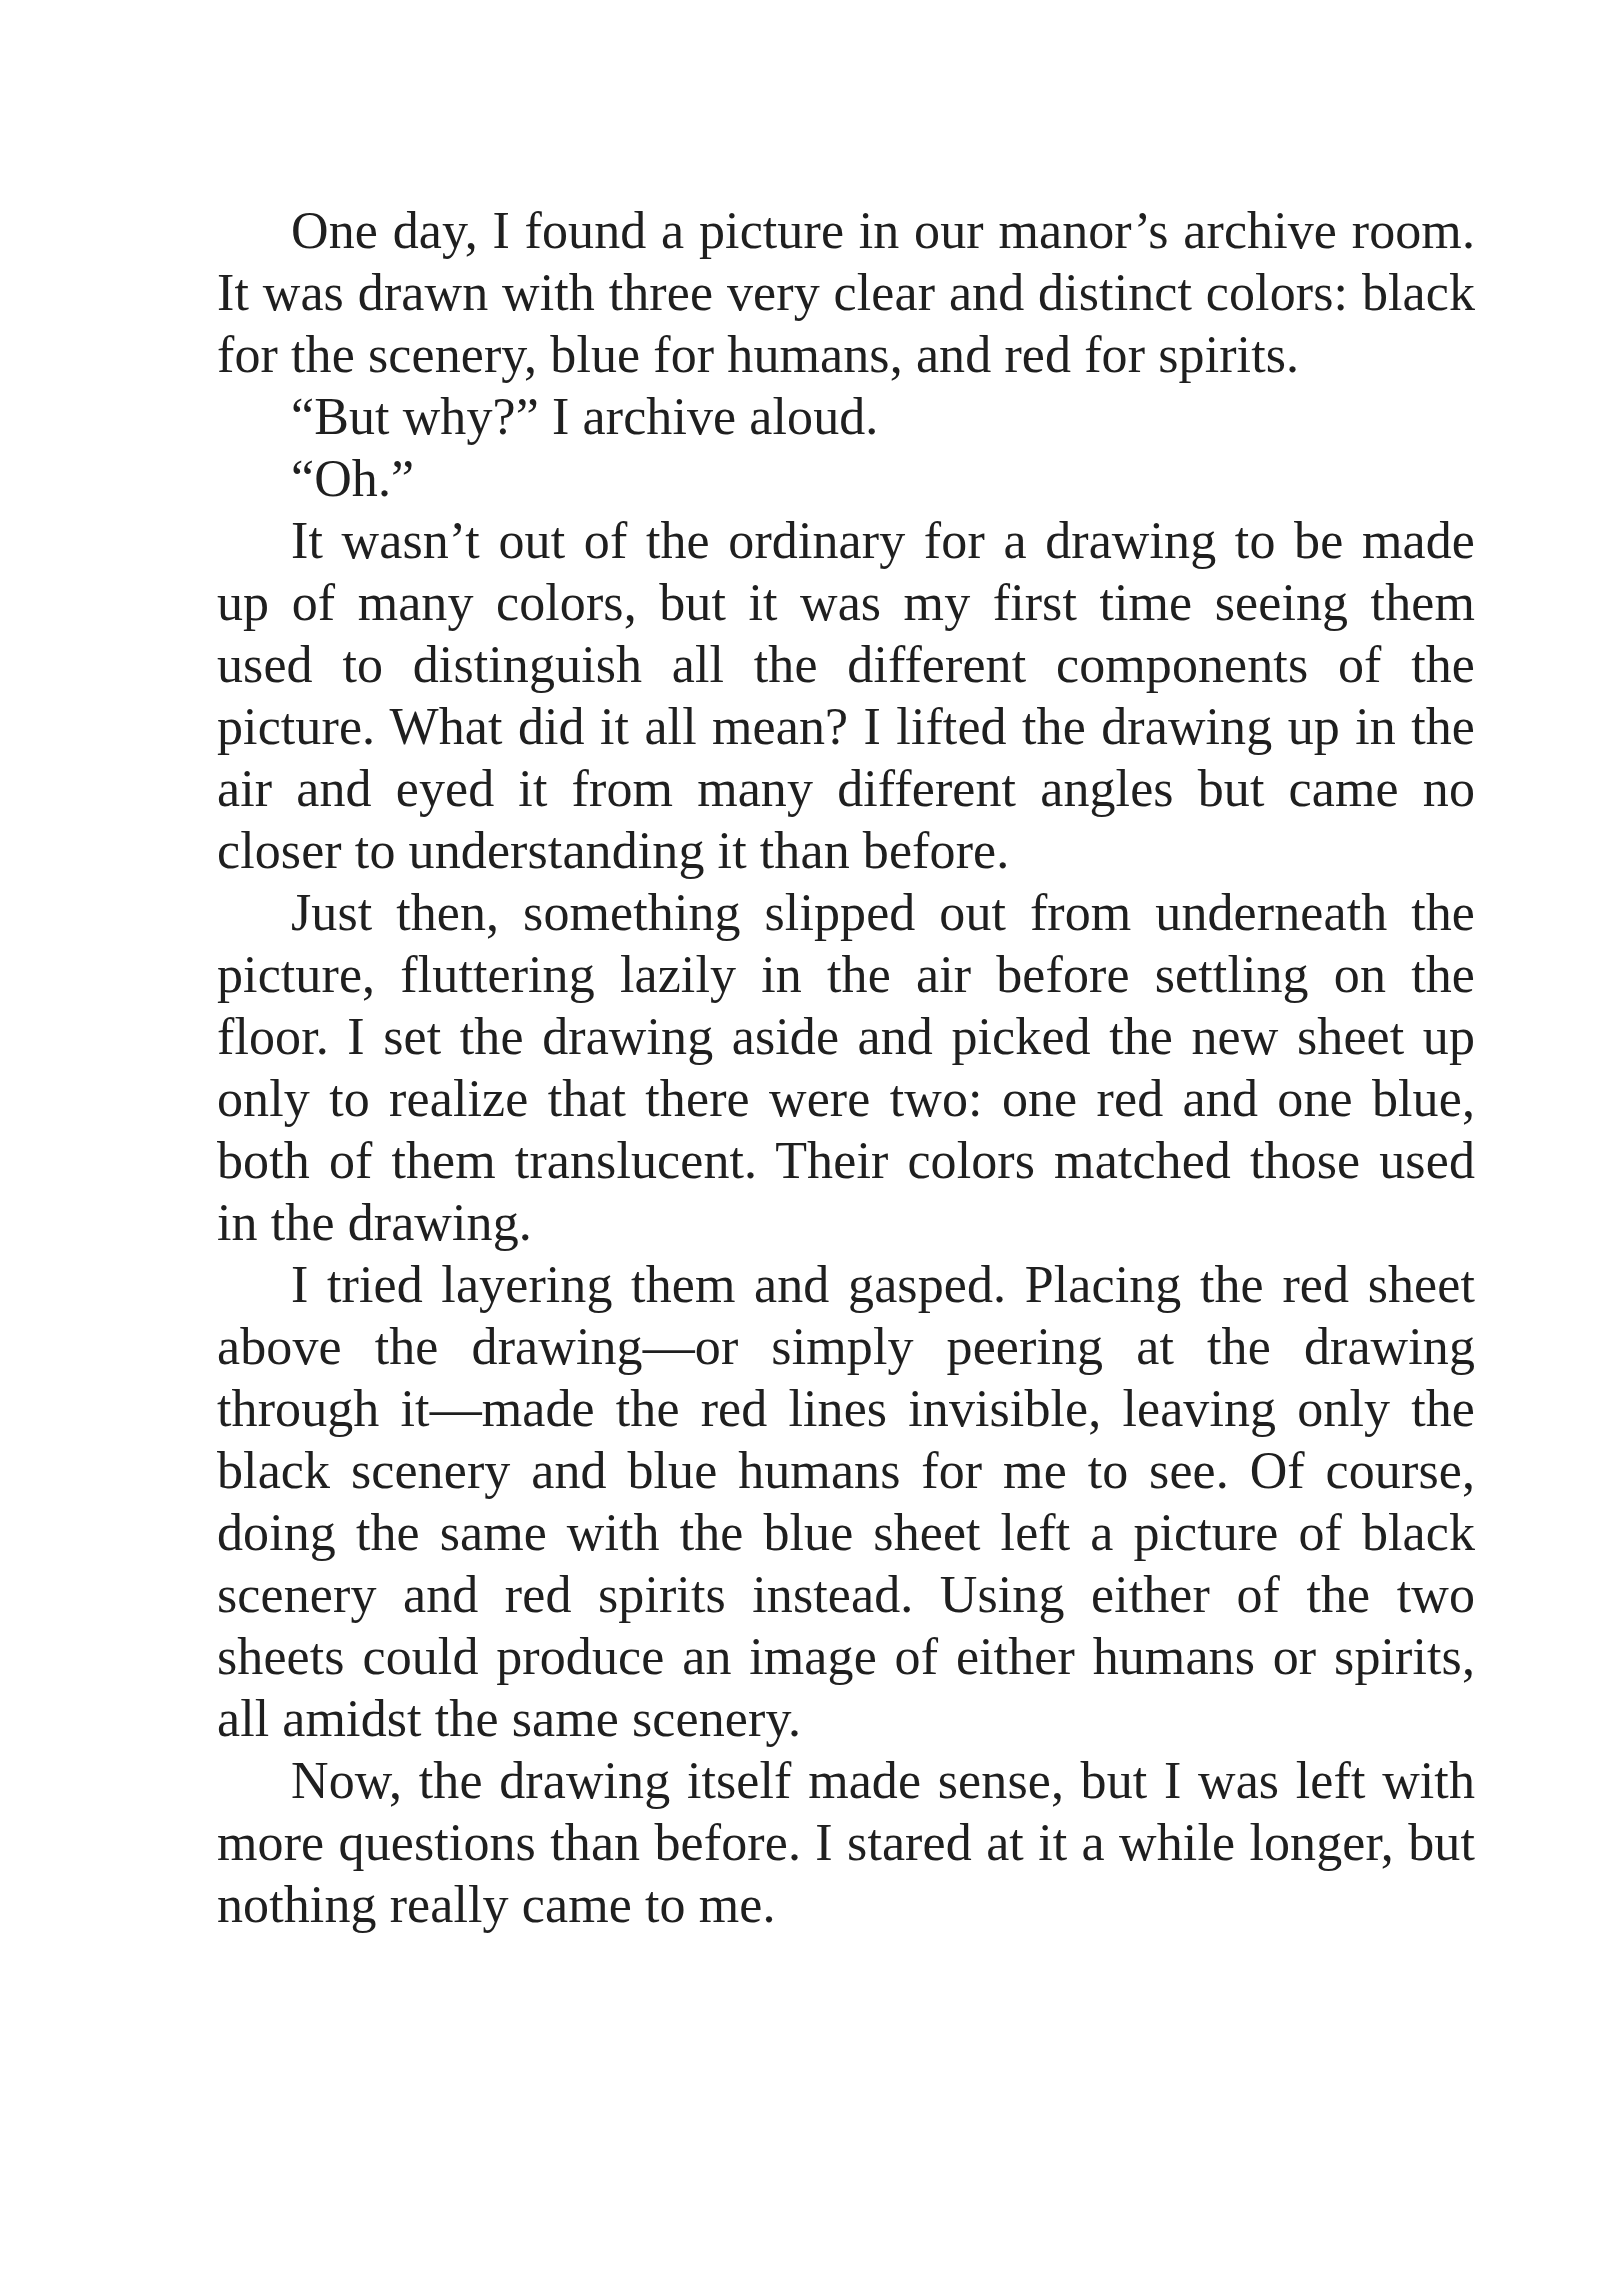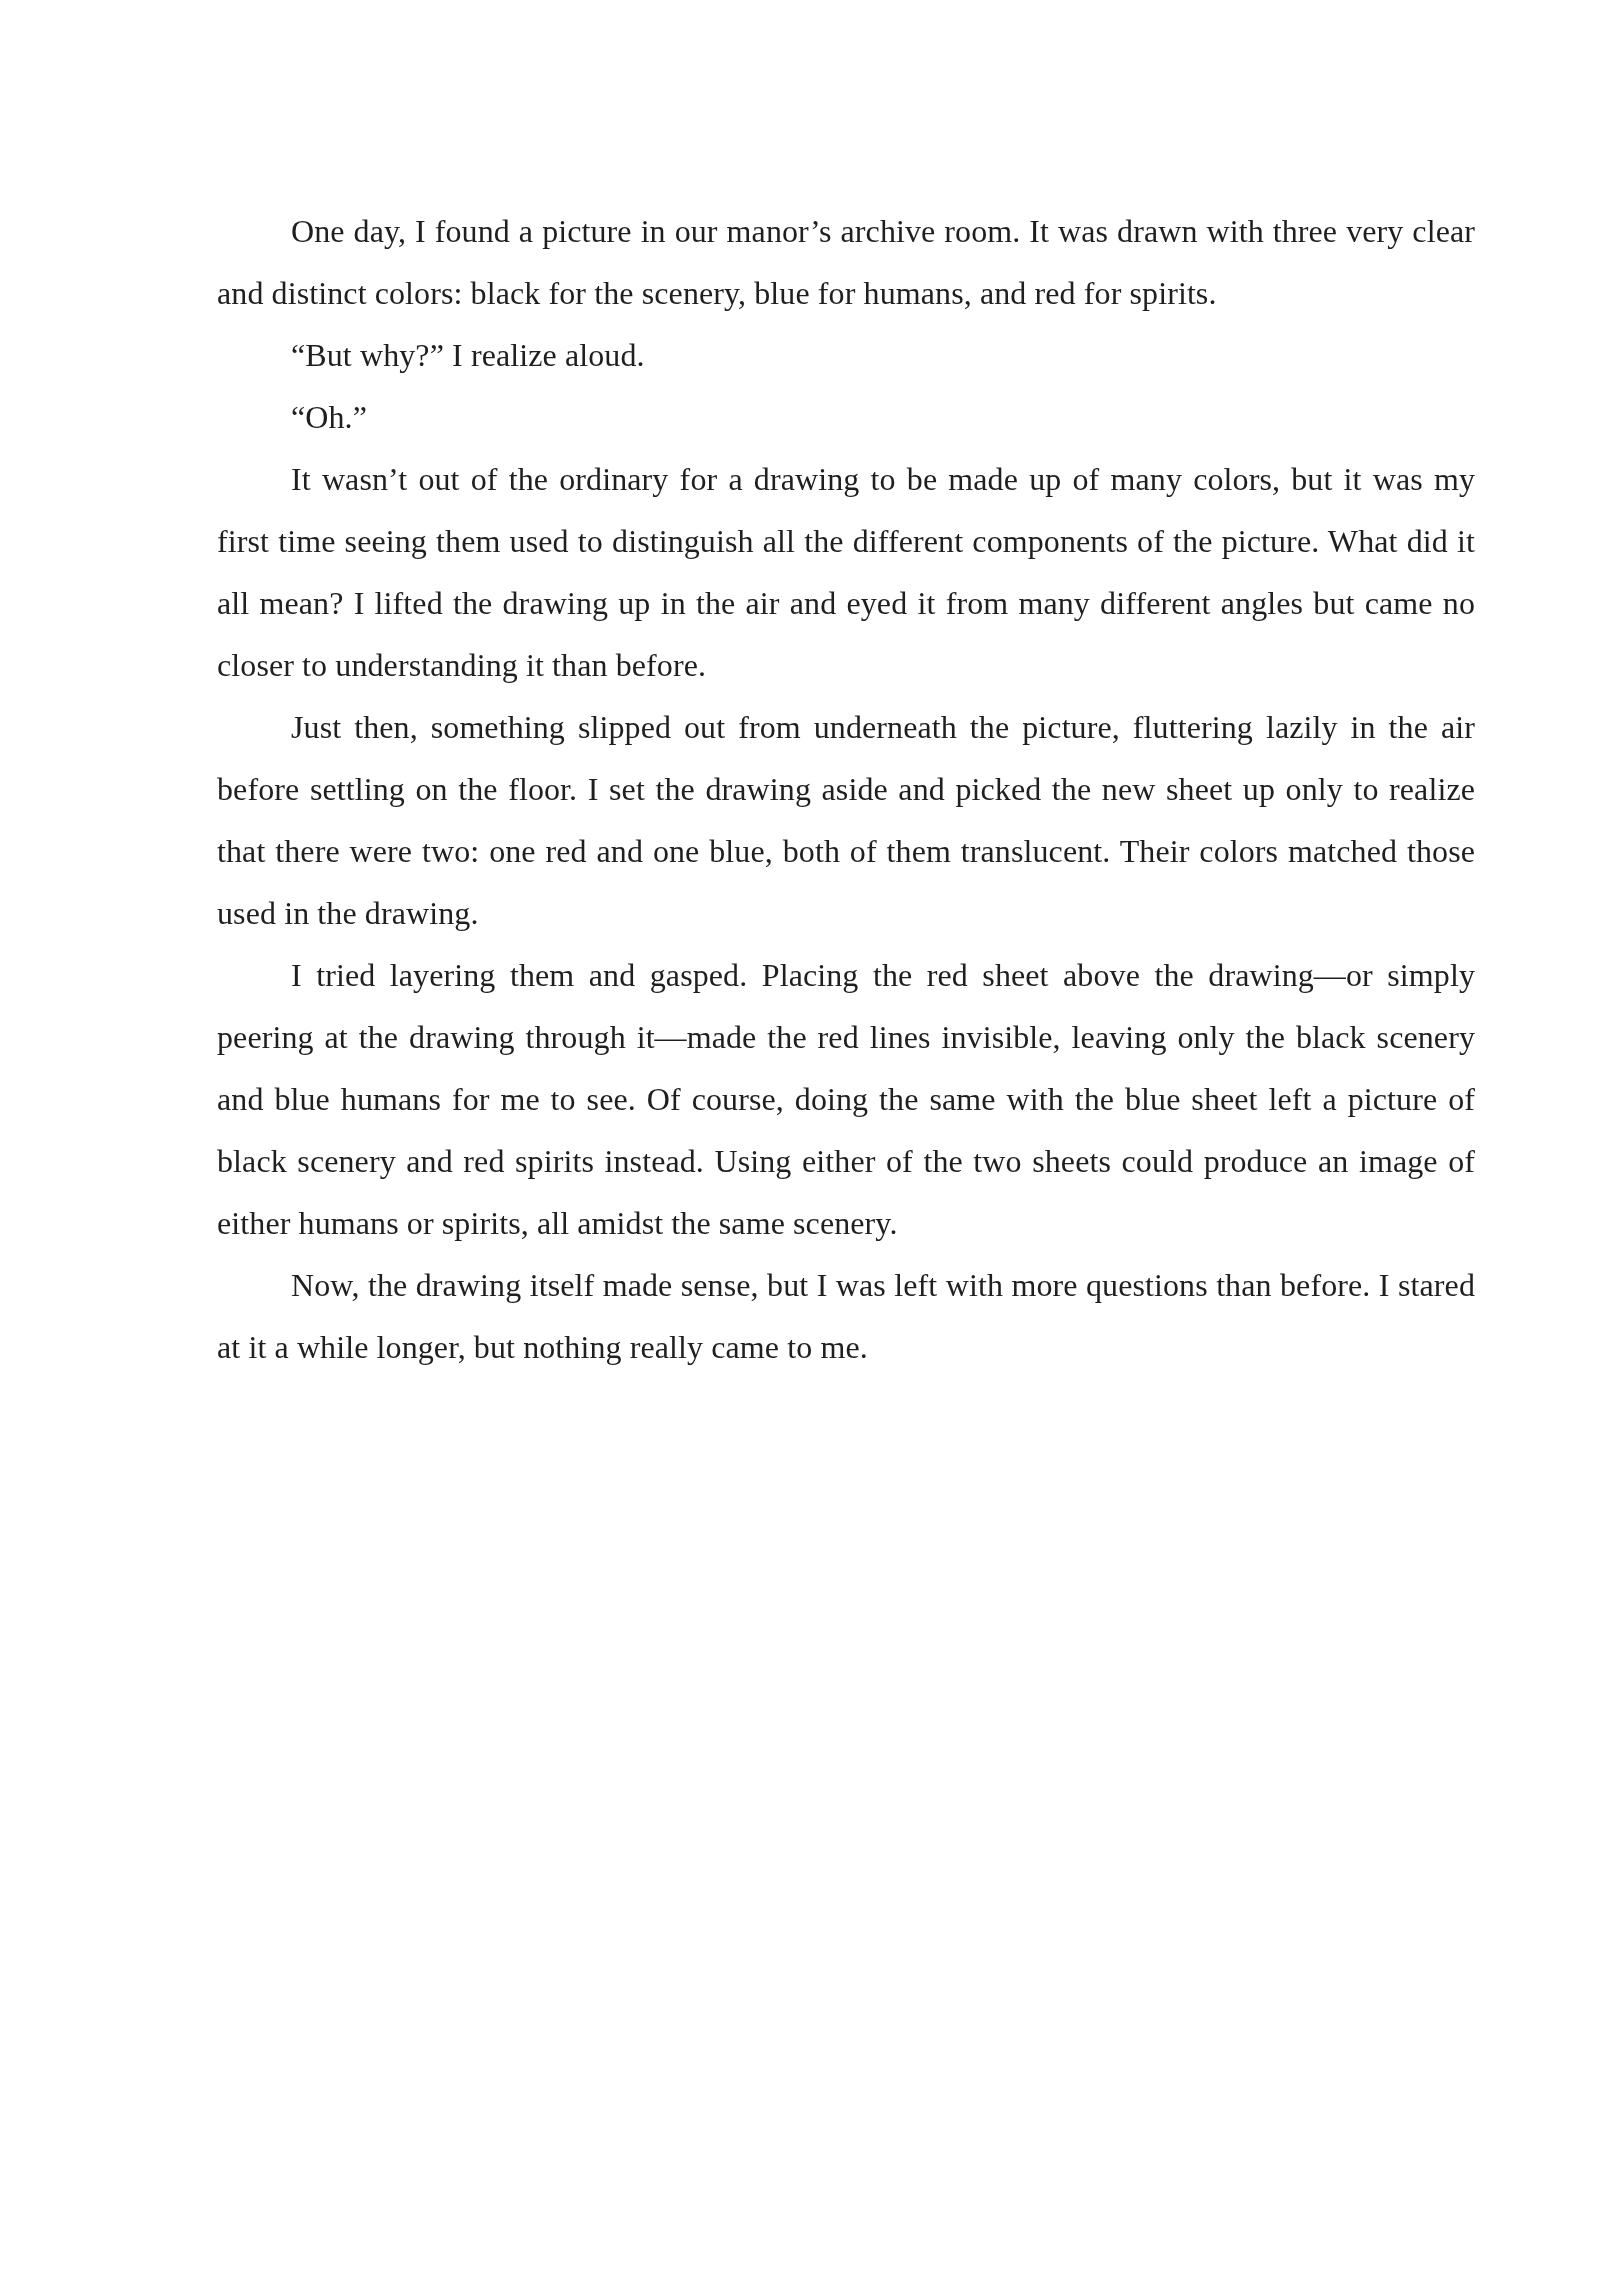--- a/index.html
+++ b/index.html
@@ -15,21 +15,21 @@
     position: relative;
     width: 1612px;
     height: 2291px;
     background: #ffffff;
   }
   .text-block {
     position: absolute;
     left: 217px;
     top: 200px;
     width: 1258px;
-    font-size: 32px;
+    font-size: 52px;
     line-height: 62px;
     text-align: justify;
     text-justify: inter-word;
     color: #1f1f1f;
     letter-spacing: 0.1px;
   }
   .text-block p {
     margin: 0;
     padding: 0;
     text-indent: 74px;
@@ -37,21 +37,21 @@
   .text-block em {
     font-style: italic;
   }
 </style>
 </head>
 <body>
 
 <div class="page" style="background: rgb(255, 255, 255);">
   <div class="text-block" id="text-block" style="color: rgb(31, 31, 31);">
       <p><span>One day, I found a picture in our manor’s archive room. It was drawn with three very clear and distinct colors: black for the scenery, blue for humans, and red for spirits.</span></p>
-      <p><span>“But why?” I realize aloud.</span></p>
+      <p><span>“But why?” I archive aloud.</span></p>
       <p><span>“Oh.”</span></p>
       <p><span>It wasn’t out of the ordinary for a drawing to be made up of many colors, but it was my first time seeing them used to distinguish all the different components of the picture. What did it all mean? I lifted the drawing up in the air and eyed it from many different angles but came no closer to understanding it than before.</span></p>
       <p><span>Just then, something slipped out from underneath the picture, fluttering lazily in the air before settling on the floor. I set the drawing aside and picked the new sheet up only to realize that there were two: one red and one blue, both of them translucent. Their colors matched those used in the drawing.</span></p>
       <p><span>I tried layering them and gasped. Placing the red sheet above the drawing—or simply peering at the drawing through it—made the red lines invisible, leaving only the black scenery and blue humans for me to see. Of course, doing the same with the blue sheet left a picture of black scenery and red spirits instead. Using either of the two sheets could produce an image of either humans or spirits, all amidst the same scenery.</span></p>
       <p><span>Now, the drawing itself made sense, but I was left with more questions than before. I stared at it a while longer, but nothing really came to me.</span></p>
     </div>
 </div>
 
 
 </body></html>

